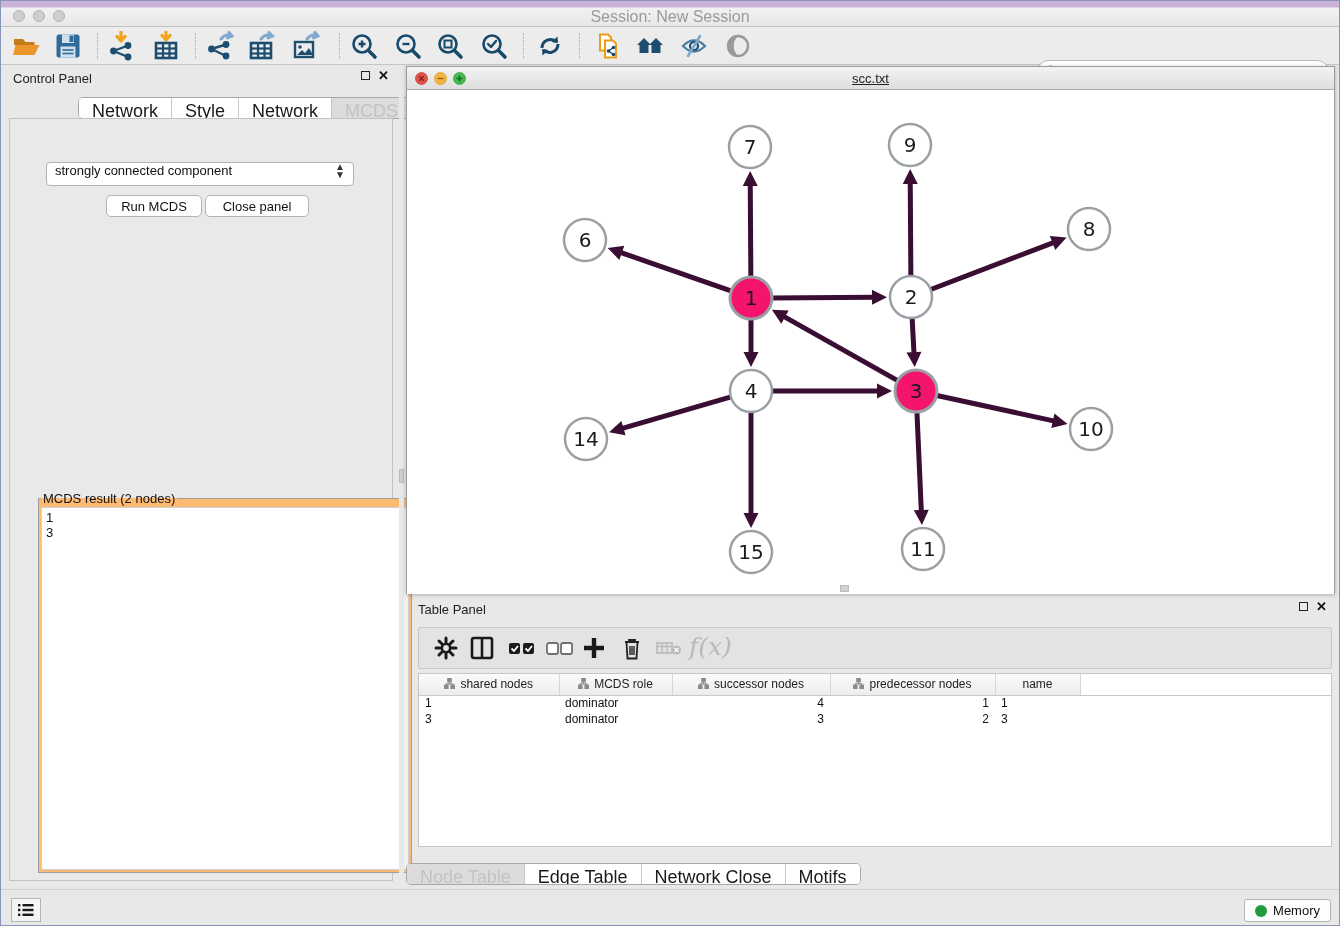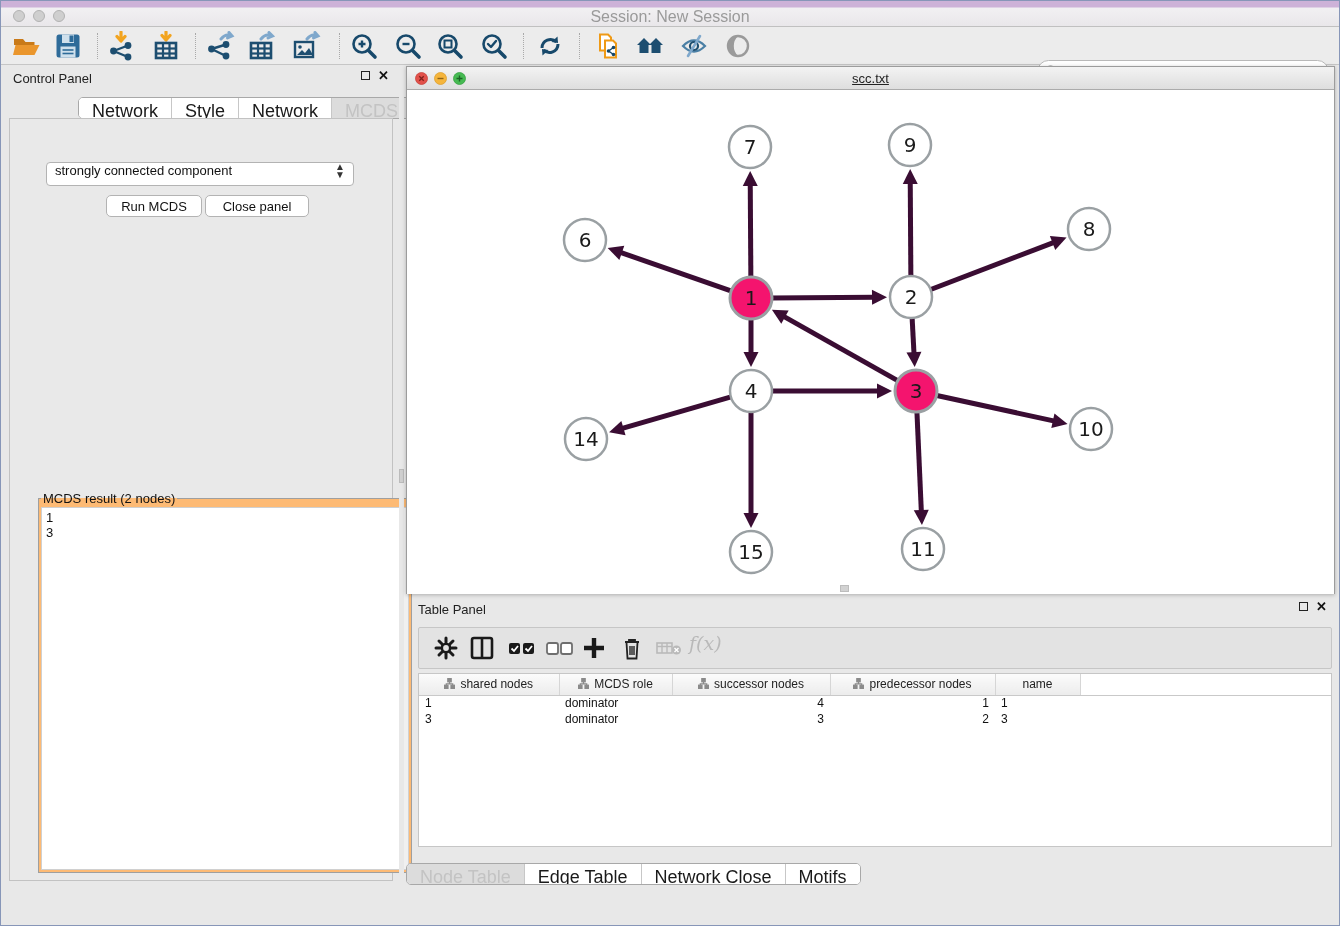--- a/index.html
+++ b/index.html
@@ -375,21 +375,21 @@
       <path d="M11 11 v9 M13 11 v9 M15 11 v9" stroke="#222" stroke-width="1.4"></path>
     </svg>
     <svg class="ticon" style="left:236px" width="28" height="26" viewBox="0 0 28 26">
       <rect x="2" y="8" width="15" height="10" fill="none" stroke="#b9b9b9" stroke-width="1.6"></rect>
       <line x1="2" y1="11.5" x2="17" y2="11.5" stroke="#b9b9b9" stroke-width="1.4"></line>
       <line x1="7" y1="8" x2="7" y2="18" stroke="#b9b9b9" stroke-width="1.4"></line>
       <line x1="12" y1="8" x2="12" y2="18" stroke="#b9b9b9" stroke-width="1.4"></line>
       <circle cx="21.5" cy="15" r="4.5" fill="#b9b9b9"></circle>
       <path d="M19.5 13 l4 4 M23.5 13 l-4 4" stroke="#fff" stroke-width="1.4"></path>
     </svg>
-    <div class="ticon" style="left:270px; top:4px; font-family:'DejaVu Serif',serif; font-style:italic; font-size:19px; color:#b9b9b9;">f(x)</div>
+    <div class="ticon" style="left:270px; top:4px; font-family:'DejaVu Serif',serif; font-style:italic; font-size:25px; color:#b9b9b9;">f(x)</div>
   </div>
 
   <div class="tbl-wrap">
     <table class="ntable">
       <colgroup>
         <col style="width:140px">
           <col style="width:113px">
           <col style="width:158px">
           <col style="width:165px">
           <col style="width:85px">
@@ -464,14 +464,32 @@
 
   <div class="tbl-tabs-row">
     <span class="segtabs" style="position:relative">
       <span class="seg sel">Node Table</span>
       <span class="seg">Edge Table</span>
       <span class="seg">Network Close</span>
       <span class="seg">Motifs</span>
     </span>
   </div>
 
+  <div class="statusbar">
+    <div class="list-btn">
+      <svg width="18" height="16" viewBox="0 0 18 16">
+        <g fill="#1a1a1a">
+          <rect x="1" y="2" width="2.4" height="2.4"></rect>
+            <rect x="5.5" y="2" width="11" height="2.4"></rect>
+          <rect x="1" y="6.8" width="2.4" height="2.4"></rect>
+            <rect x="5.5" y="6.8" width="11" height="2.4"></rect>
+          <rect x="1" y="11.6" width="2.4" height="2.4"></rect>
+            <rect x="5.5" y="11.6" width="11" height="2.4"></rect>
+        </g>
+      </svg>
+    </div>
+    <div class="mem-btn">
+      <span class="mem-dot"></span>
+      <span>Memory</span>
+    </div>
+  </div>
 
 </div>
 
 </body></html>

